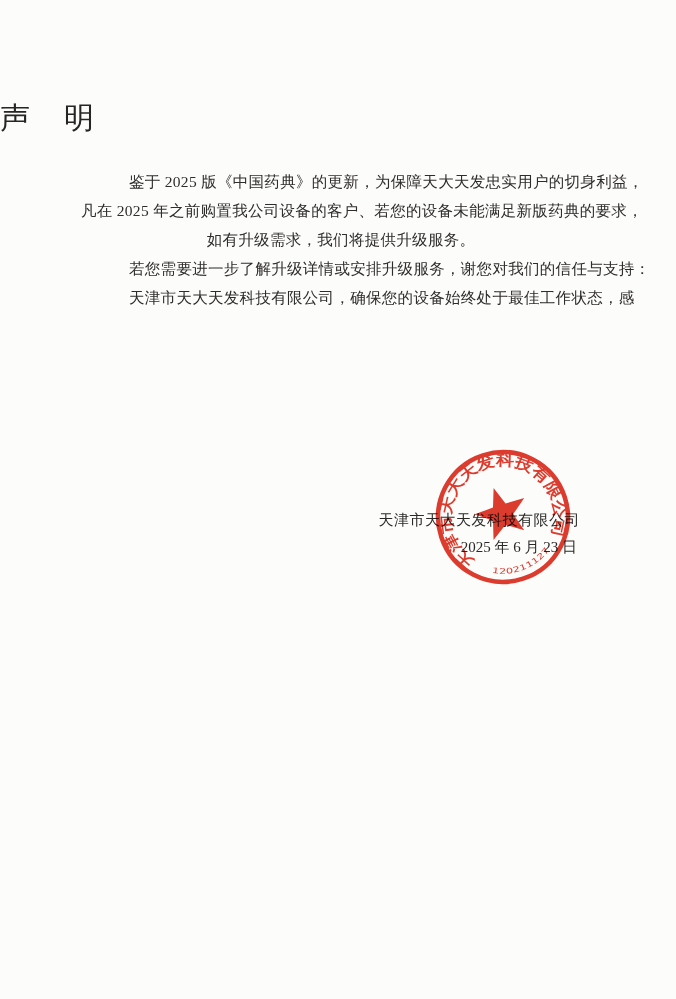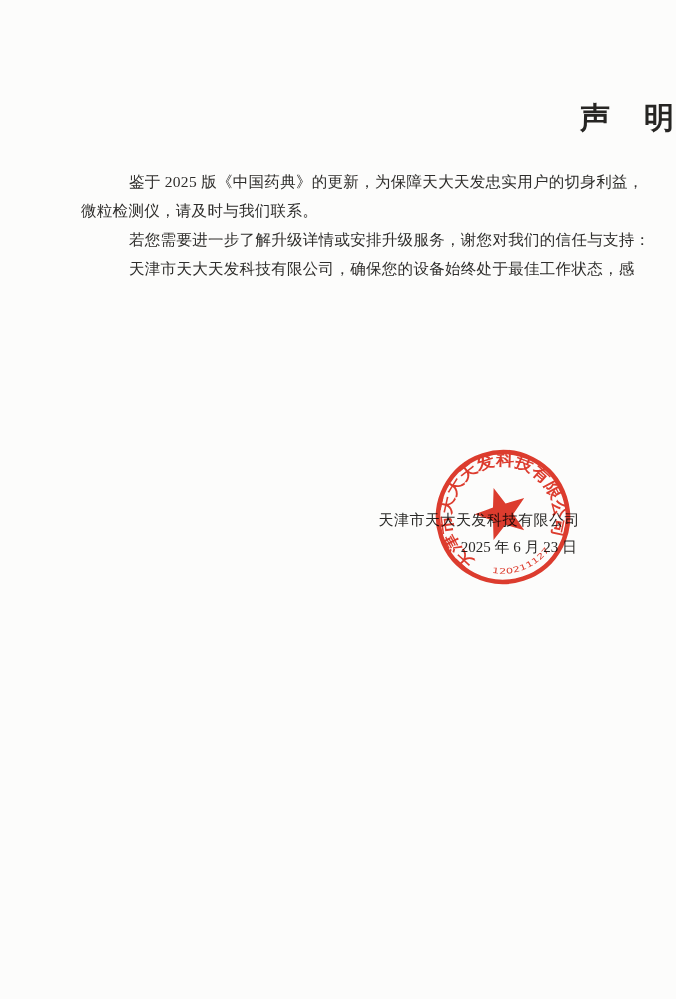--- a/index.html
+++ b/index.html
@@ -12,38 +12,39 @@
     overflow: hidden;
     font-family: "Liberation Serif", "DejaVu Serif", serif;
     color: #2e2d2b;
   }
   .title {
     position: absolute;
     top: 98px;
     left: 0;
     width: 100%;
     margin: 0;
-    text-align: right;
+    text-align: left;
     font-size: 30px;
-    font-weight: bold;
+    font-weight: normal;
     letter-spacing: 2px;
     color: #262523;
   }
   .body-text {
     position: absolute;
     top: 167px;
     left: 81px;
     width: 520px;
   }
   .body-line {
     height: 29px;
     line-height: 29px;
     font-size: 15.5px;
     white-space: pre;
     letter-spacing: 0.3px;
+    text-align: center;
   }
   .body-line.indent { padding-left: 48px; }
   .sig-company {
     position: absolute;
     top: 511px;
     right: 96px;
     font-size: 15px;
     letter-spacing: 0.5px;
     color: #2a2927;
   }
@@ -77,21 +78,22 @@
 </style>
 </head>
 <body>
 
 <div class="page">
 
   <h1 class="title">声　明</h1>
 
   <div class="body-text" id="body-lines">
       <div class="body-line indent">鉴于 2025 版《中国药典》的更新，为保障天大天发忠实用户的切身利益，</div>
-      <div class="body-line">微粒检测仪，请及时与我们联系。</div>
+      <div class="body-line">凡在 2025 年之前购置我公司设备的客户、若您的设备未能满足新版药典的要求，</div>
+      <div class="body-line">如有升级需求，我们将提供升级服务。</div>
       <div class="body-line indent">若您需要进一步了解升级详情或安排升级服务，谢您对我们的信任与支持：</div>
       <div class="body-line indent">天津市天大天发科技有限公司，确保您的设备始终处于最佳工作状态，感</div>
     </div>
 
   <div class="sig-company">天津市天大天发科技有限公司</div>
 
   <div class="sig-date">2025 年 6 月 23 日</div>
 
   <div class="seal">
     <svg viewBox="0 0 150 150" xmlns="http://www.w3.org/2000/svg">

